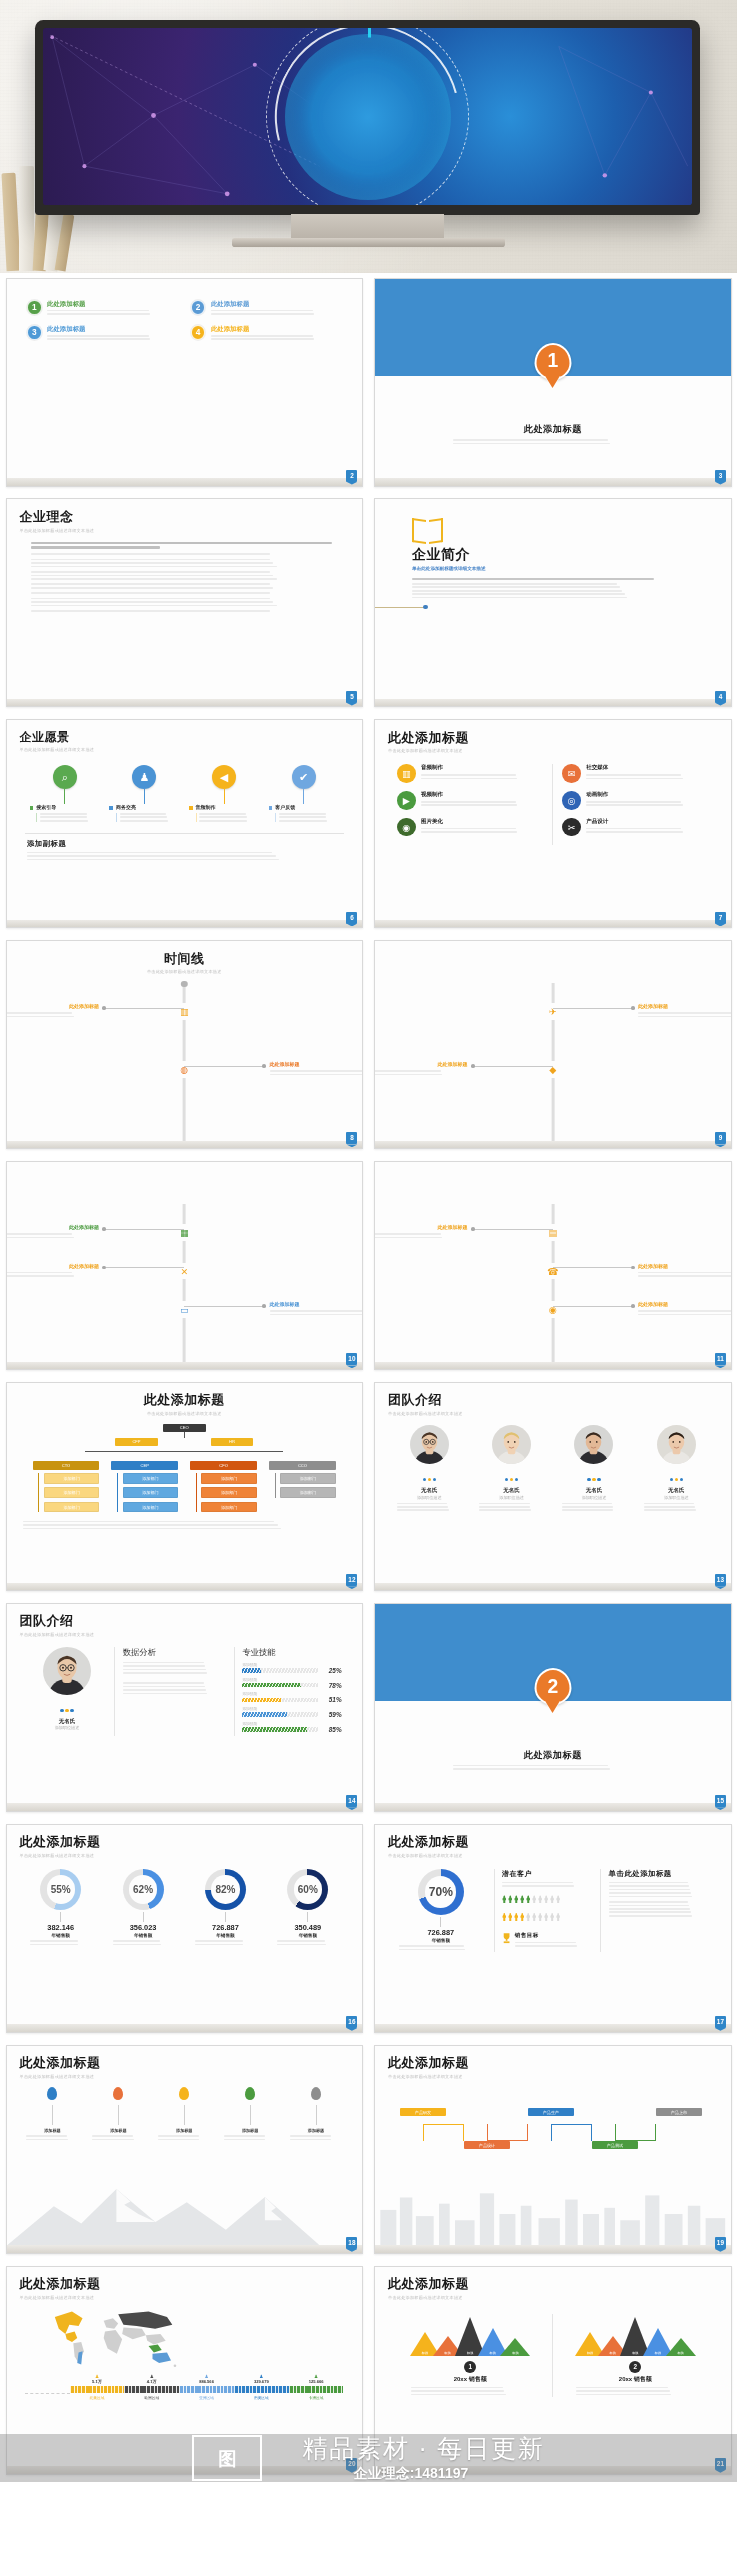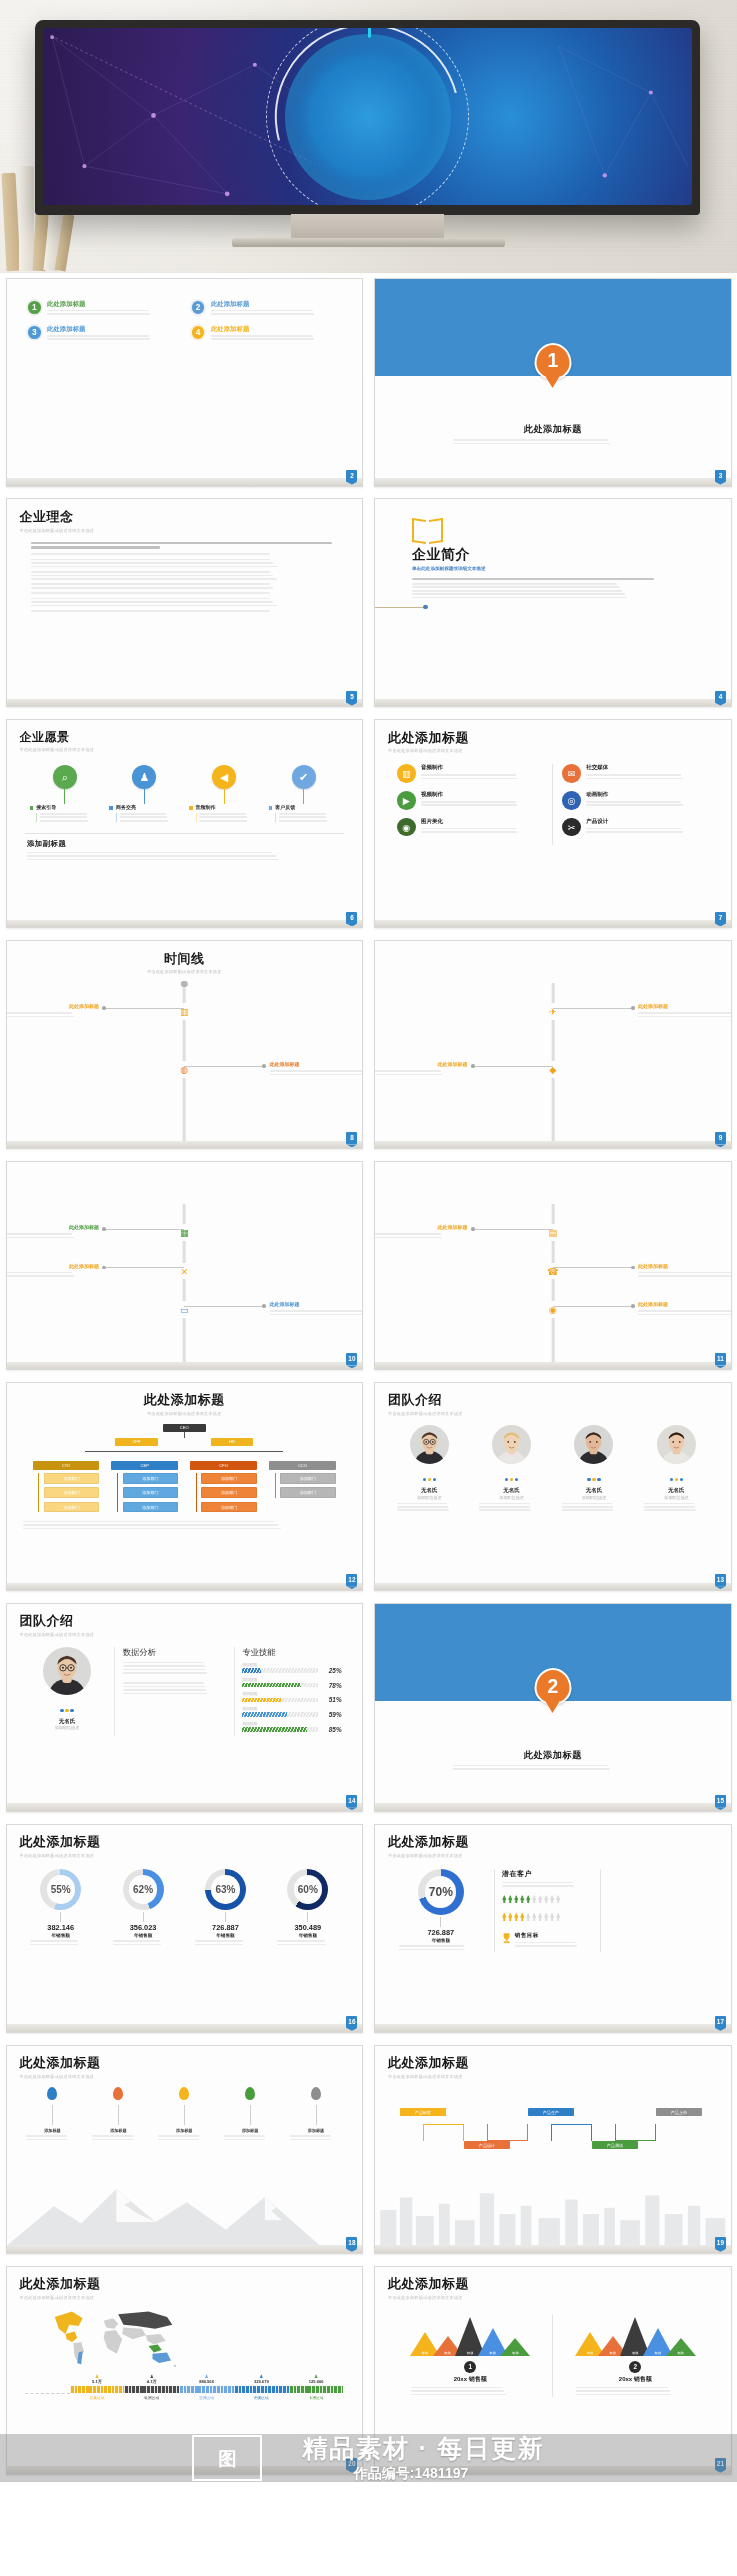--- a/index.html
+++ b/index.html
@@ -214,21 +214,21 @@
     font-size:3.2px;color:#fff;white-space:nowrap;}
   .circ-num{width:12px;height:12px;border-radius:50%;background:#2b2b2b;color:#fff;
     font-size:6.4px;display:flex;align-items:center;justify-content:center;margin:4.6px auto 1.8px;font-weight:bold;}
 
   
   .wm-band{position:absolute;left:0;right:0;top:2434px;height:61px;background:rgba(120,120,120,.38);z-index:40;pointer-events:none;}
   .wm-inner{position:absolute;left:0;right:0;top:2432px;z-index:41;text-align:center;pointer-events:none;}
   .wm-logo{display:inline-block;vertical-align:middle;border:2.8px solid #fff;width:70px;height:46px;position:relative;margin-right:11px;}
   .wm-logo span{position:absolute;color:#fff;font-size:18.4px;font-weight:bold;left:50%;top:50%;transform:translate(-50%,-50%);letter-spacing:0;}
   .wm-txt{display:inline-block;vertical-align:middle;color:#fff;}
-  .wm-t1{font-size:25px;font-weight:bold;letter-spacing:1.8px;text-shadow:0 0.9px 1.8px rgba(0,0,0,.25);margin-left:25px;}
+  .wm-t1{font-size:25px;font-weight:normal;letter-spacing:1.8px;text-shadow:0 0.9px 1.8px rgba(0,0,0,.25);margin-left:25px;}
   .wm-t2{font-size:14px;font-weight:bold;margin-top:1.8px;text-shadow:0 0.9px 1.8px rgba(0,0,0,.25);}
 </style>
 </head>
 <body>
 
 <div class="page">
 
   <div class="hero">
     <div class="hero-wall"></div>
 
@@ -1067,21 +1067,21 @@
       <div class="dn-lab">年销售额</div>
       <div style="margin-top:1.8px;padding:0 7.4px">
                   <div class="txtblk">
                     <div class="ph sm" style="width:78%"></div>
                     <div class="ph sm" style="width:79%"></div>
                   </div>
                 </div>
     </div>
     <div class="dn-col">
       <div class="dn" style="background:conic-gradient(#1552a8 0 270deg,#e3e3e3 270deg 360deg)">
-        <div class="dn-v">63%</div>
+        <div class="dn-v">82%</div>
       </div>
       <div class="dn-arrow"></div>
       <div class="dn-num">726.887</div>
       <div class="dn-lab">年销售额</div>
       <div style="margin-top:1.8px;padding:0 7.4px">
                   <div class="txtblk">
                     <div class="ph sm" style="width:78%"></div>
                     <div class="ph sm" style="width:79%"></div>
                   </div>
                 </div>
@@ -1149,20 +1149,41 @@
             <div style="margin-top:1.8px">
                       <div class="txtblk">
                         <div class="ph sm" style="width:78%"></div>
                         <div class="ph sm" style="width:79%"></div>
                       </div>
                     </div>
           </div>
         </div>
       </div>
       <div class="il-div"></div>
+      <div class="prof-col">
+        <div class="s-title" style="font-size:7.4px">单击此处添加标题</div>
+        <div style="margin-top:2.8px">
+                  <div class="txtblk">
+                    <div class="ph sm" style="width:78%"></div>
+                    <div class="ph sm" style="width:79%"></div>
+                    <div class="ph sm" style="width:80%"></div>
+                    <div class="ph sm" style="width:81%"></div>
+                    <div class="ph sm" style="width:82%"></div>
+                  </div>
+                </div>
+        <div style="margin-top:3.7px">
+                  <div class="txtblk">
+                    <div class="ph sm" style="width:78%"></div>
+                    <div class="ph sm" style="width:79%"></div>
+                    <div class="ph sm" style="width:80%"></div>
+                    <div class="ph sm" style="width:81%"></div>
+                    <div class="ph sm" style="width:82%"></div>
+                  </div>
+                </div>
+      </div>
     </div>
   </div>
       <div class="pgnum">17</div>
     </div>
       </div>
       <div class="cell">
         <div class="slide">
       <div class="s-pad">
     <div class="s-title" style="font-size:13px">此处添加标题</div>
     <div class="s-sub">单击此处添加标题或描述详细文本描述</div>
@@ -1421,18 +1442,18 @@
       </div>
     </div>
 
   <div class="wm-band"></div>
   <div class="wm-inner">
     <span class="wm-logo">
       <span>图</span>
     </span>
     <span class="wm-txt">
       <span class="wm-t1">精品素材 · 每日更新</span><br>
-      <span class="wm-t2">作品编号:1481197</span>
+      <span class="wm-t2">企业理念:1481197</span>
     </span>
   </div>
 
 </div>
 
 
 </body></html>

